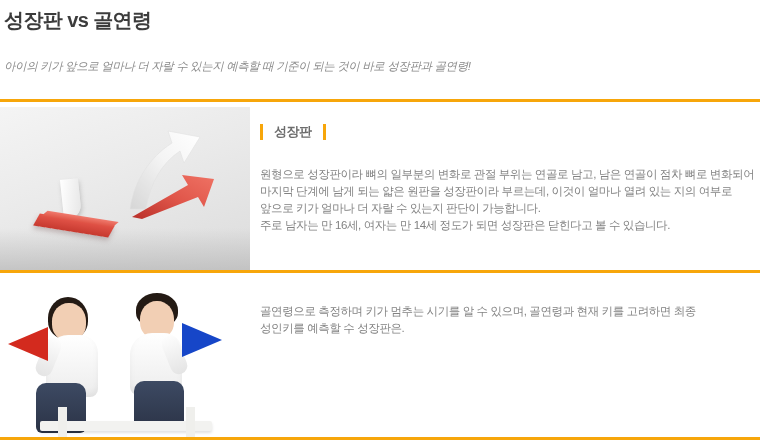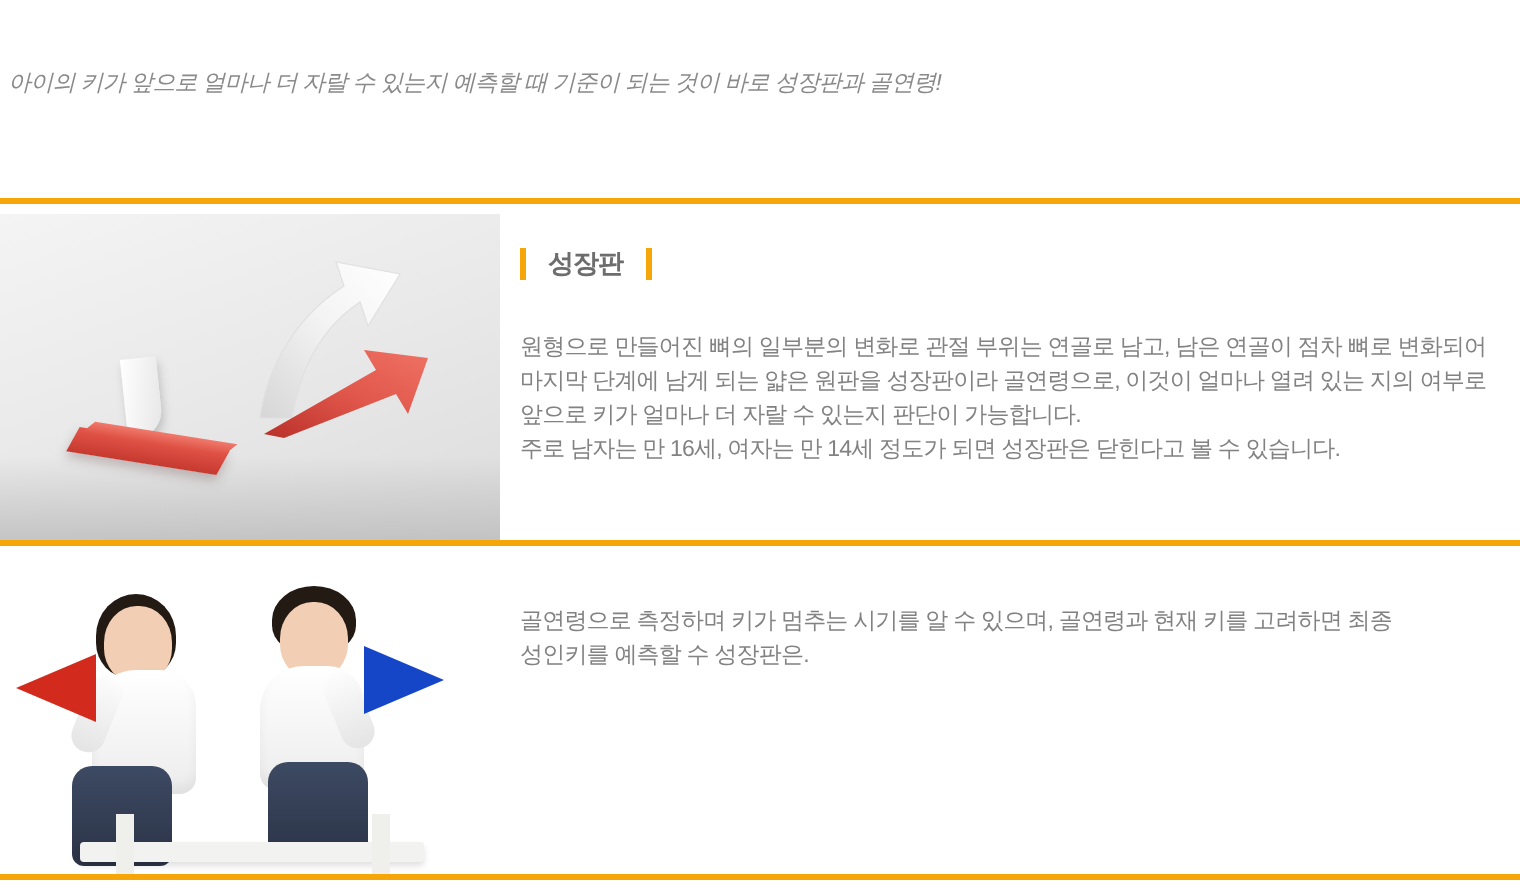--- a/index.html
+++ b/index.html
@@ -228,20 +228,21 @@
     position: absolute;
     bottom: 0;
     width: 9px; height: 30px;
     background: #efefec;
   }
 </style>
 </head>
 <body>
 
 <div class="header">
+  <h1 class="page-title">성장판 vs 골연령</h1>
   <p class="page-subtitle">아이의 키가 앞으로 얼마나 더 자랄 수 있는지 예측할 때 기준이 되는 것이 바로 성장판과 골연령!</p>
 </div>
 
 <hr class="rule rule-top">
 
 <div class="section section-growthplate">
 
   <div class="section-figure">
     <div class="fig-arrows">
       <div class="shadow-floor"></div>
@@ -274,22 +275,22 @@
     </div>
   </div>
 
   <div class="section-body">
     <div class="section-heading">
       <span class="heading-bar"></span>
       <span class="section-heading-label">성장판</span>
       <span class="heading-bar"></span>
     </div>
     <p class="section-text">
-      <span class="tline">원형으로 만들어진 뼈의 일부분의 변화로 관절 부위는 연골로 남고, 남은 연골이 점차 뼈로 변화되어</span>
-      <span class="tline">마지막 단계에 남게 되는 얇은 원판을 성장판이라 골연령으로, 이것이 얼마나 열려 있는 지의 여부로</span>
+      <span class="tline">원형으로 성장판이라 뼈의 일부분의 변화로 관절 부위는 연골로 남고, 남은 연골이 점차 뼈로 변화되어</span>
+      <span class="tline">마지막 단계에 남게 되는 얇은 원판을 성장판이라 부르는데, 이것이 얼마나 열려 있는 지의 여부로</span>
       <span class="tline">앞으로 키가 얼마나 더 자랄 수 있는지 판단이 가능합니다.</span>
       <span class="tline">주로 남자는 만 16세, 여자는 만 14세 정도가 되면 성장판은 닫힌다고 볼 수 있습니다.</span>
     </p>
   </div>
 </div>
 
 <hr class="rule rule-mid">
 
 <div class="section section-bone-age">
 

